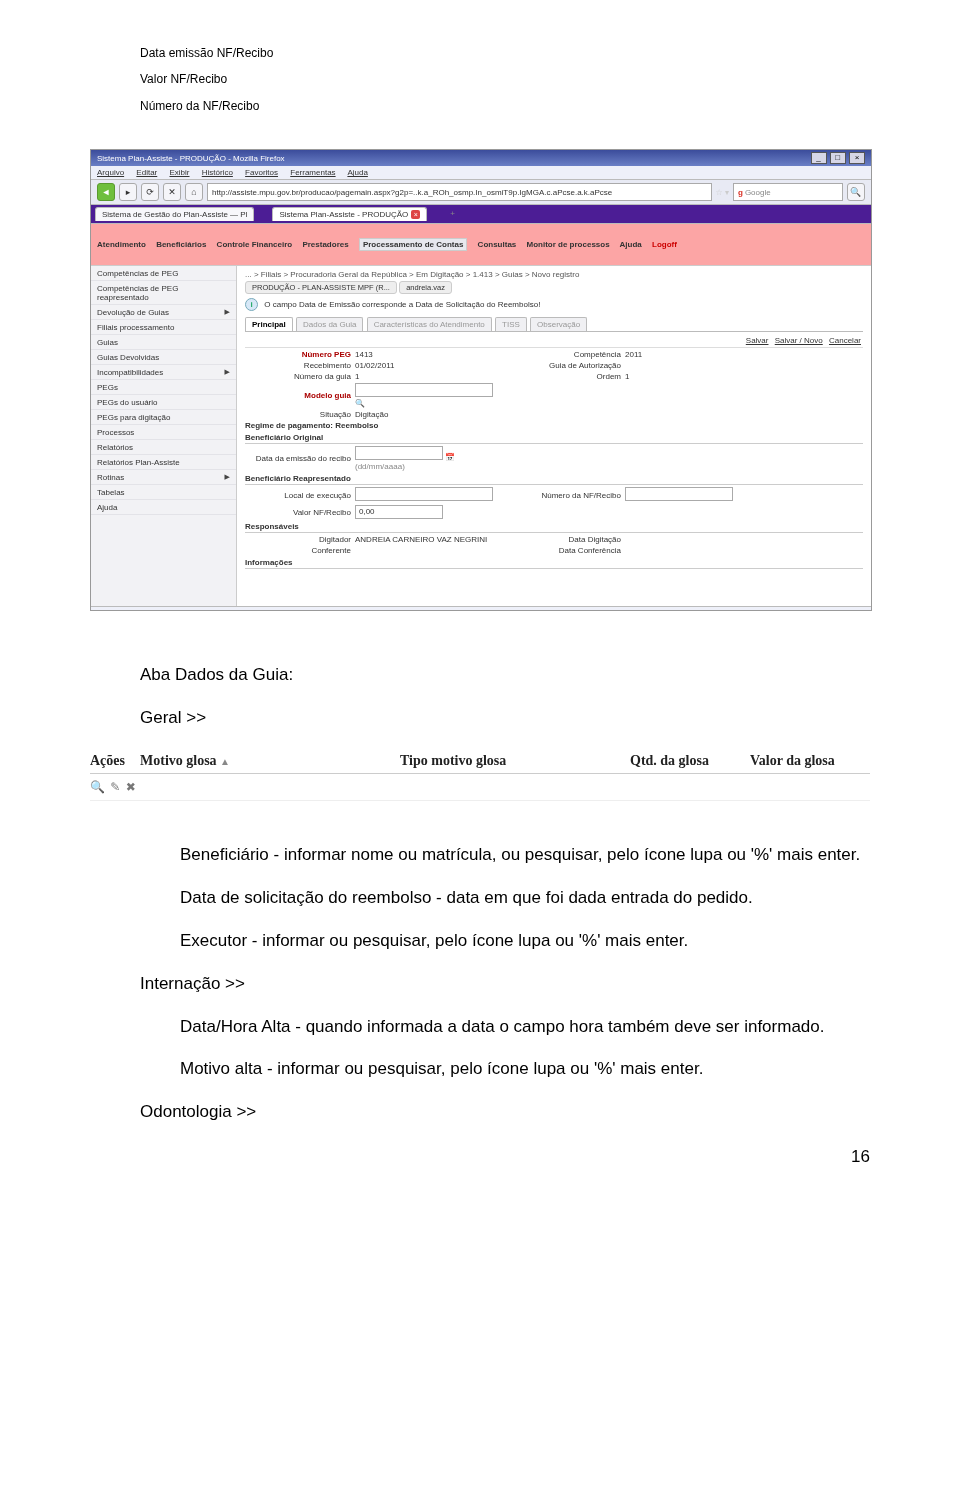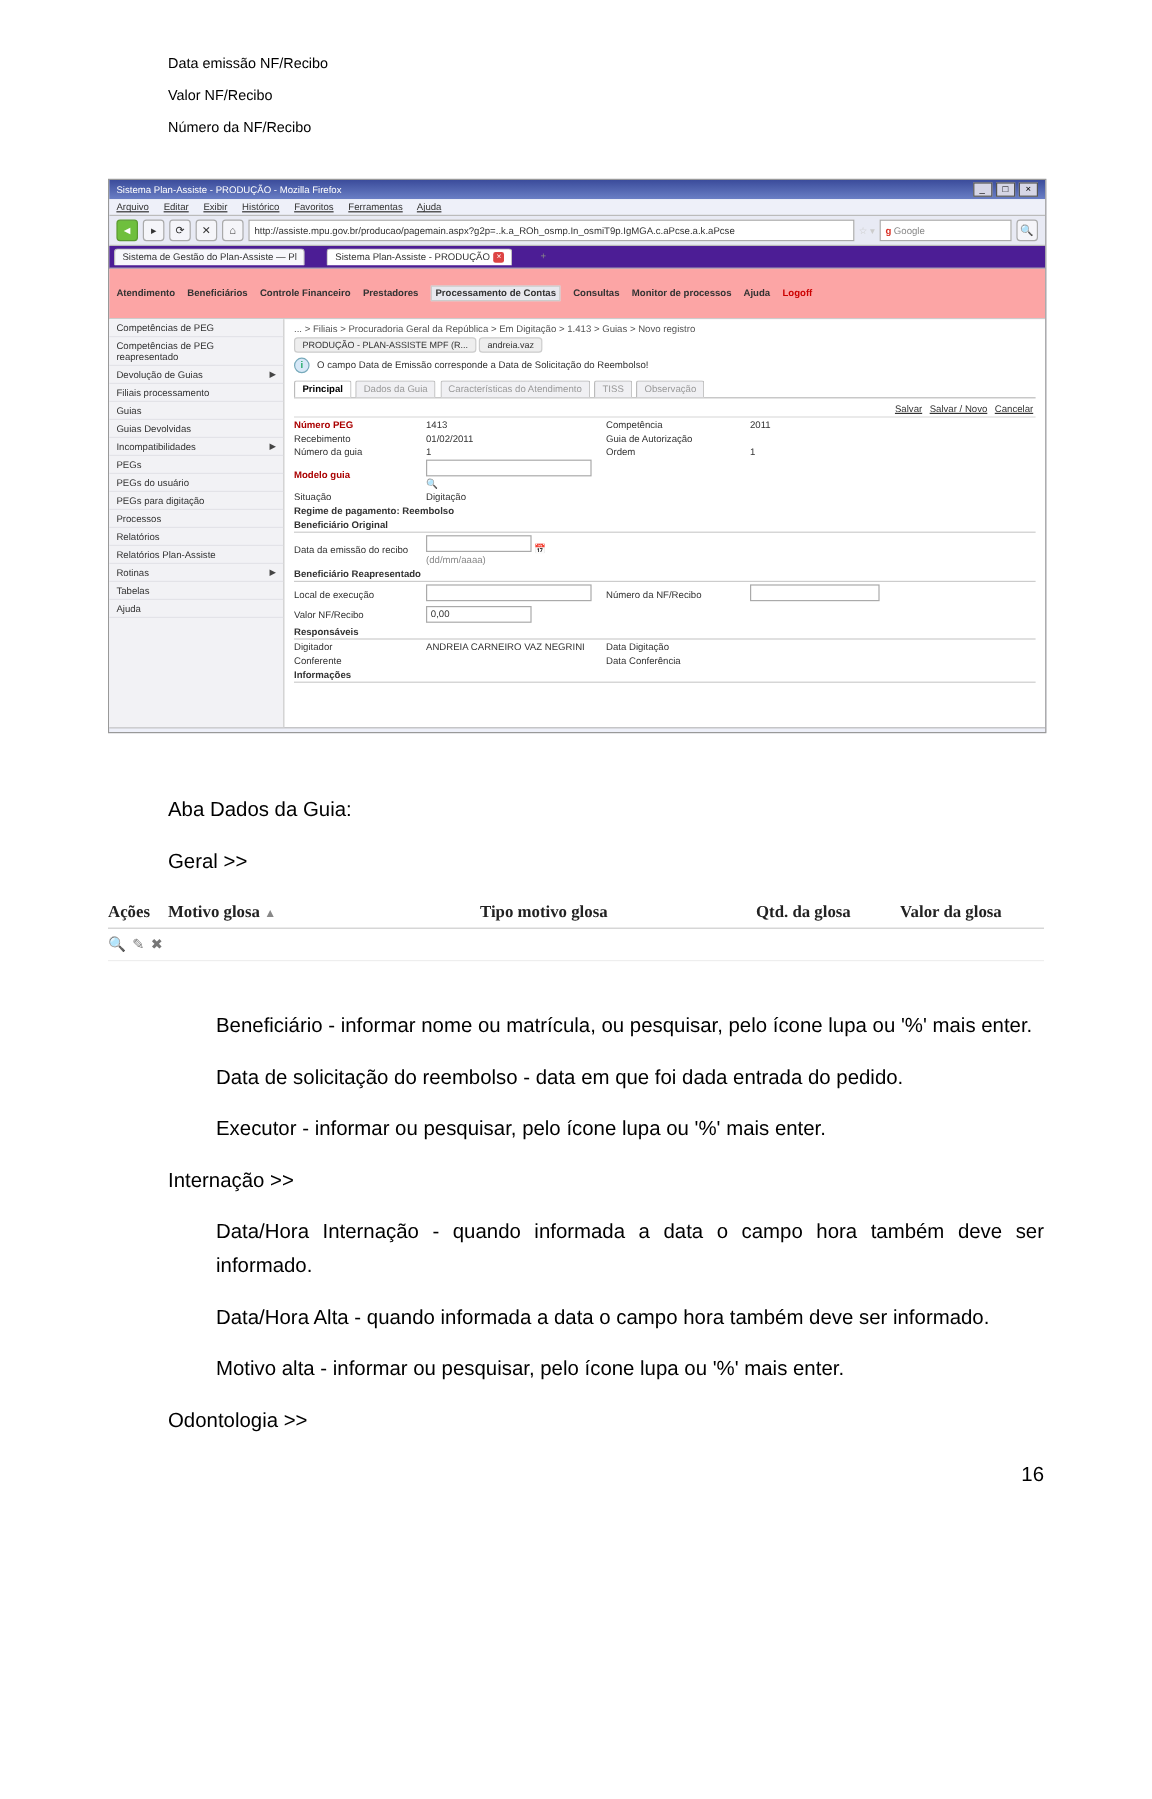--- a/index.html
+++ b/index.html
@@ -232,21 +232,21 @@
     font-size: 8px;
   }
   .savebar span { margin-left: 4px; text-decoration: underline; cursor: pointer; }
   .form-grid {
     display: grid;
     grid-template-columns: 110px 150px 120px 120px;
     row-gap: 2px;
     font-size: 8px;
     align-items: center;
   }
-  .form-grid .lbl { text-align: left; padding-right: 4px; }
+  .form-grid .lbl { text-align: right; padding-right: 4px; }
   .form-grid .lbl.bold { font-weight: bold; color: #a00; }
   .form-grid .val { }
   .finput {
     border: 1px solid #aaa;
     background: #fff;
     height: 12px;
     display: inline-block;
     min-width: 80px;
     padding: 0 3px;
     font-size: 8px;
@@ -607,21 +607,20 @@
         <div></div>
         <div></div>
     </div>
   </div>
 
   <div class="prose">
     <p class="indent" style="text-align:justify;">Beneficiário - informar nome ou matrícula, ou pesquisar, pelo ícone lupa ou '%' mais enter.</p>
     <p class="indent" style="text-align:justify;">Data de solicitação do reembolso - data em que foi dada entrada do pedido.</p>
     <p class="indent">Executor - informar ou pesquisar, pelo ícone lupa ou '%' mais enter.</p>
     <p>Internação &gt;&gt;</p>
-    <p class="indent" style="text-align:justify;">Data/Hora Internação - quando informada a data o campo hora também deve ser informado.</p>
     <p class="indent" style="text-align:justify;">Data/Hora Alta - quando informada a data o campo hora também deve ser informado.</p>
     <p class="indent">Motivo alta - informar ou pesquisar, pelo ícone lupa ou '%' mais enter.</p>
     <p>Odontologia &gt;&gt;</p>
   </div>
 
   <div class="page-num">16</div>
 
 </div>
 
 </body></html>

